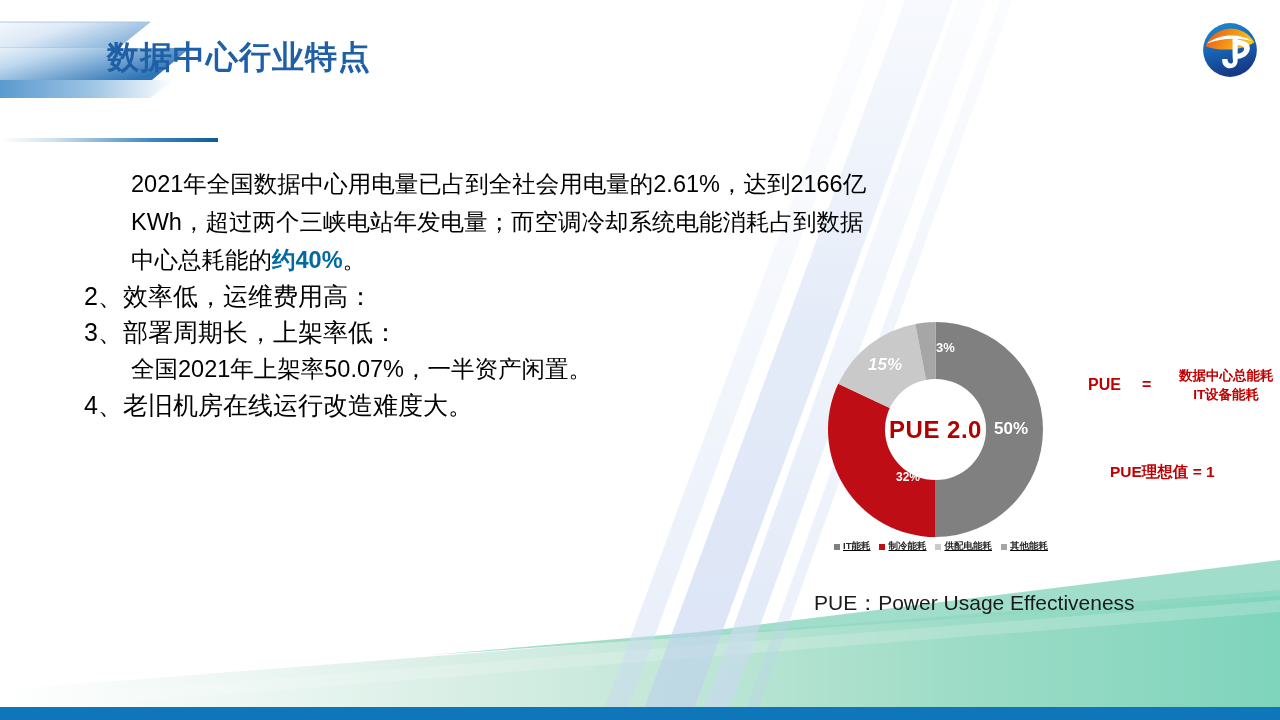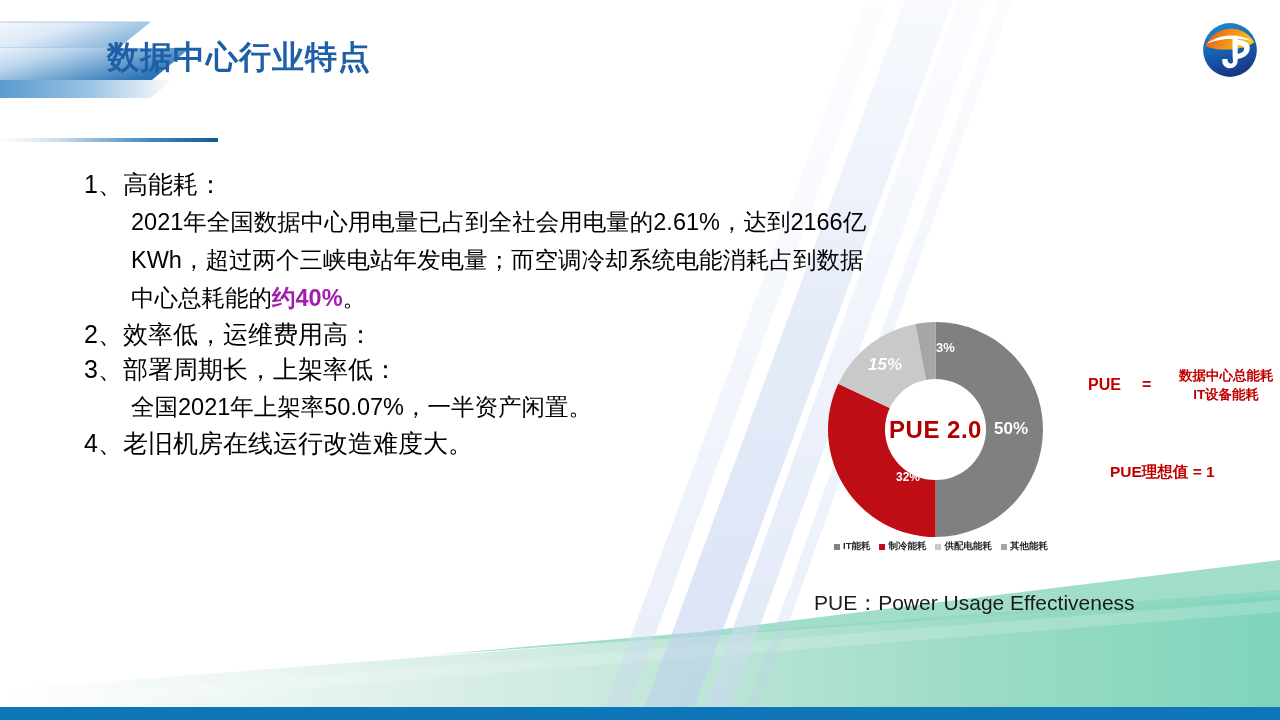--- a/index.html
+++ b/index.html
@@ -97,21 +97,21 @@
     margin-top: 2px;
   }
   .sub {
     font-size: 23.5px;
     line-height: 1.62;
     padding-left: 47px;
     color: #000000;
     white-space: nowrap;
   }
   .hl {
-    color: #a21caf;
+    color: #0369a1;
     font-weight: bold;
   }
 
   
   .chart-wrap {
     position: absolute;
     left: 806px;
     top: 322px;
     width: 270px;
     height: 250px;
@@ -145,20 +145,21 @@
   }
   .legend {
     position: absolute;
     left: 0px;
     top: 218px;
     width: 270px;
     display: flex;
     align-items: center;
     justify-content: center;
     gap: 9px;
+    text-decoration: underline;
   }
   .legend-item {
     display: flex;
     align-items: center;
     gap: 3px;
     font-size: 9.5px;
     color: #2b2b2b;
     font-weight: bold;
     white-space: nowrap;
   }
@@ -306,21 +307,20 @@
     </defs>
     <circle cx="50" cy="50" r="42" fill="url(#logoBot)"></circle>
     <path d="M12 44 A42 42 0 0 1 88 38 C70 52 30 52 12 44 Z" fill="url(#logoTop)"></path>
     <path d="M14 40 C34 24 66 24 84 36 C62 30 34 32 14 40 Z" fill="#ffffff"></path>
     <path d="M54 30 L62 30 L62 66 C62 76 54 80 46 78 C40 76 37 70 38 64 L46 64 C46 69 49 72 53 71 C56 70 54 64 54 58 Z" fill="#ffffff"></path>
     <path d="M60 34 C76 34 84 42 80 52 C77 60 68 64 60 64 L60 56 C66 56 72 53 72 48 C72 44 67 42 60 42 Z" fill="#ffffff"></path>
   </svg>
 
   <div class="content">
 
-    <div class="item item-head">1、高能耗：</div>
     <div class="sub">2021年全国数据中心用电量已占到全社会用电量的2.61%，达到2166亿</div>
     <div class="sub">KWh，超过两个三峡电站年发电量；而空调冷却系统电能消耗占到数据</div>
     <div class="sub"><span>中心总耗能的</span><span class="hl">约40%</span><span>。</span></div>
 
     <div class="item">2、效率低，运维费用高：</div>
 
     <div class="item">3、部署周期长，上架率低：</div>
     <div class="sub">全国2021年上架率50.07%，一半资产闲置。</div>
 
     <div class="item">4、老旧机房在线运行改造难度大。</div>

